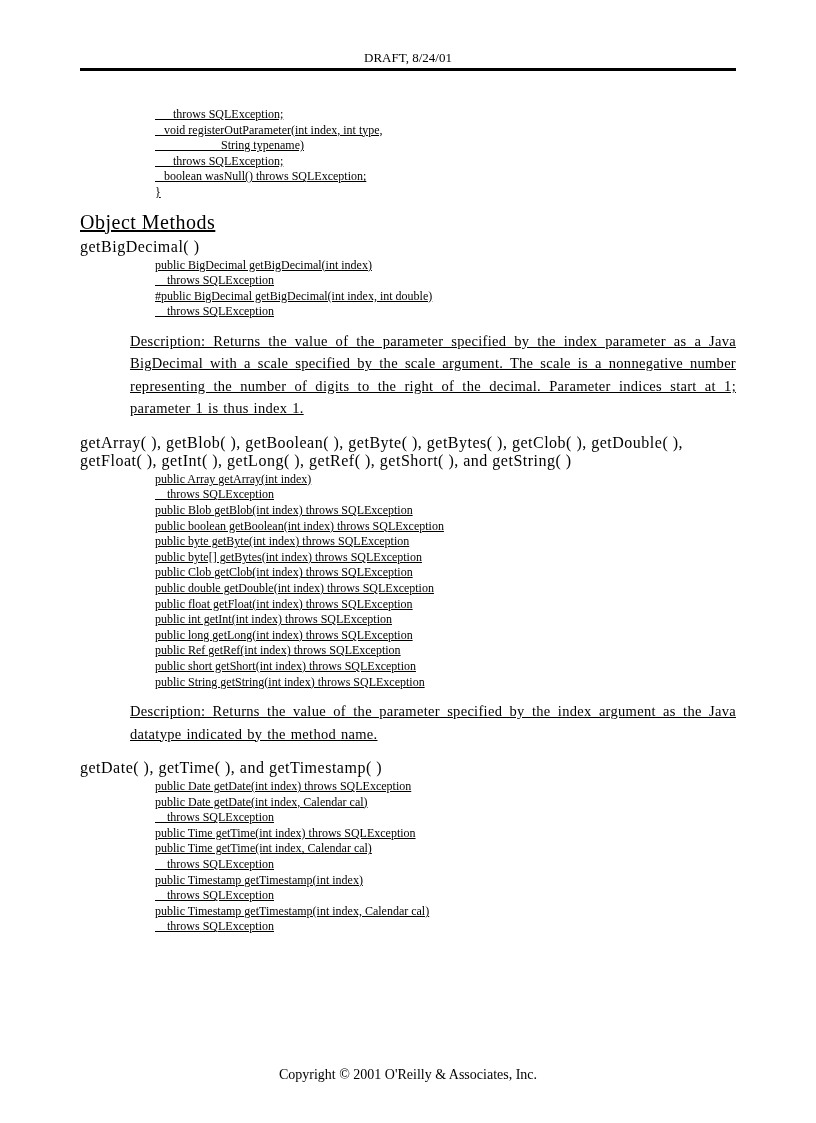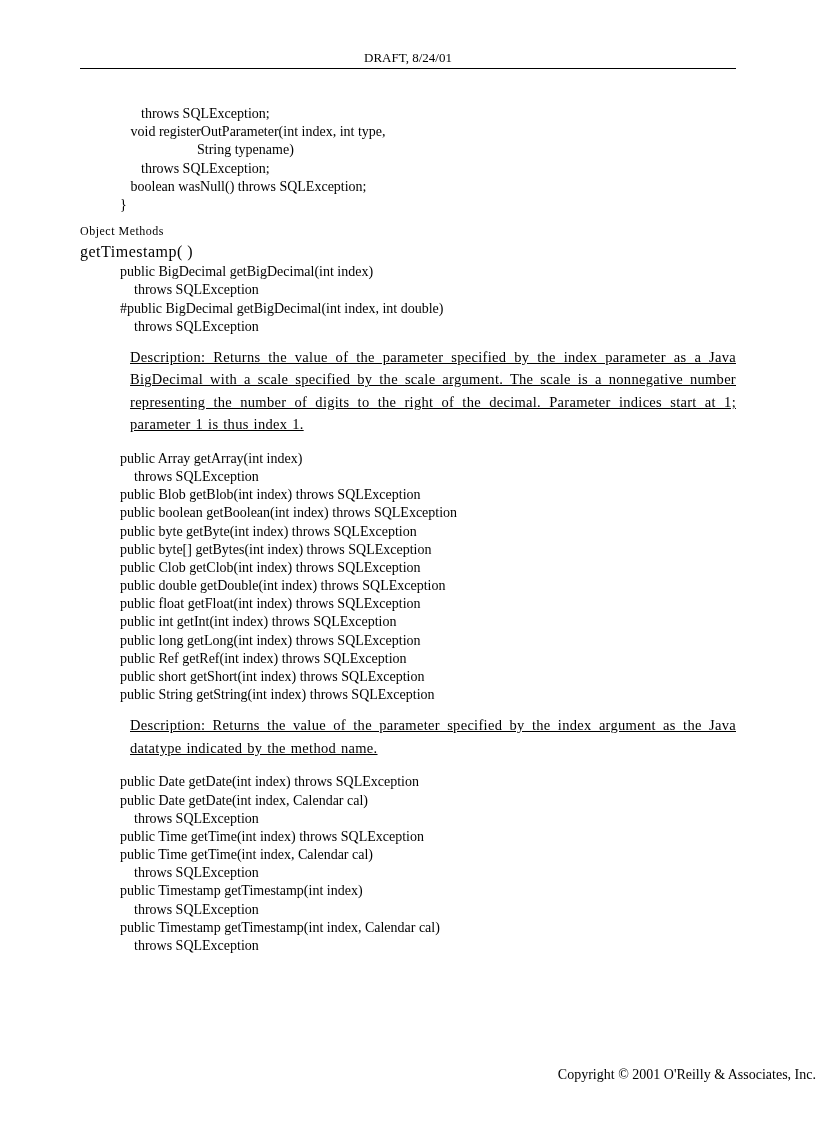--- a/index.html
+++ b/index.html
@@ -12,35 +12,37 @@
     height: 1123px;
     position: relative;
   }
   .page {
     padding: 50px 80px 30px 80px;
   }
   .header-line {
     text-align: center;
     font-size: 13px;
     padding-bottom: 2px;
-    border-bottom: 1px solid #000000;
+    border-bottom: 3px solid #000000;
     margin-bottom: 36px;
   }
   .code-block {
     font-family: Georgia, 'Times New Roman', serif;
-    font-size: 14px;
+    font-size: 12px;
     line-height: 1.3;
     white-space: pre;
-    margin-left: 40px;
+    margin-left: 75px;
     margin-bottom: 10px;
+    text-decoration: underline;
   }
   .section-heading {
-    font-size: 12px;
+    font-size: 20px;
     margin: 10px 0 4px 0;
     letter-spacing: 0.5px;
+    text-decoration: underline;
   }
   .method-heading {
     font-size: 16px;
     margin: 4px 0 2px 0;
     letter-spacing: 0.5px;
   }
   .description {
     font-size: 14.5px;
     line-height: 1.55;
     margin-left: 50px;
@@ -50,62 +52,64 @@
     text-align: justify;
     letter-spacing: 0.3px;
     word-spacing: 1px;
     text-decoration: underline;
   }
   .footer {
     position: absolute;
     bottom: 40px;
     left: 0;
     right: 0;
-    text-align: right;
+    text-align: center;
     font-size: 14px;
   }
 </style>
 </head>
 <body>
 
 <div class="page">
   <div class="header-line">DRAFT, 8/24/01</div>
 
   <div class="code-block">      throws SQLException;
    void registerOutParameter(int index, int type,
                       String typename)
       throws SQLException;
    boolean wasNull() throws SQLException;
 }</div>
 
   <div class="section-heading">Object Methods</div>
 
-  <div class="method-heading">getTimestamp( )</div>
+  <div class="method-heading">getBigDecimal( )</div>
   <div class="code-block">public BigDecimal getBigDecimal(int index)
     throws SQLException
 #public BigDecimal getBigDecimal(int index, int double)
     throws SQLException</div>
   <div class="description">Description: Returns the value of the parameter specified by the index parameter as a Java BigDecimal with a scale specified by the scale argument. The scale is a nonnegative number representing the number of digits to the right of the decimal. Parameter indices start at 1; parameter 1 is thus index 1.</div>
 
+  <div class="method-heading">getArray( ), getBlob( ), getBoolean( ), getByte( ), getBytes( ), getClob( ), getDouble( ), getFloat( ), getInt( ), getLong( ), getRef( ), getShort( ), and getString( )</div>
   <div class="code-block">public Array getArray(int index)
     throws SQLException
 public Blob getBlob(int index) throws SQLException
 public boolean getBoolean(int index) throws SQLException
 public byte getByte(int index) throws SQLException
 public byte[] getBytes(int index) throws SQLException
 public Clob getClob(int index) throws SQLException
 public double getDouble(int index) throws SQLException
 public float getFloat(int index) throws SQLException
 public int getInt(int index) throws SQLException
 public long getLong(int index) throws SQLException
 public Ref getRef(int index) throws SQLException
 public short getShort(int index) throws SQLException
 public String getString(int index) throws SQLException</div>
   <div class="description">Description: Returns the value of the parameter specified by the index argument as the Java datatype indicated by the method name.</div>
 
+  <div class="method-heading">getDate( ), getTime( ), and getTimestamp( )</div>
   <div class="code-block">public Date getDate(int index) throws SQLException
 public Date getDate(int index, Calendar cal)
     throws SQLException
 public Time getTime(int index) throws SQLException
 public Time getTime(int index, Calendar cal)
     throws SQLException
 public Timestamp getTimestamp(int index)
     throws SQLException
 public Timestamp getTimestamp(int index, Calendar cal)
     throws SQLException</div>

